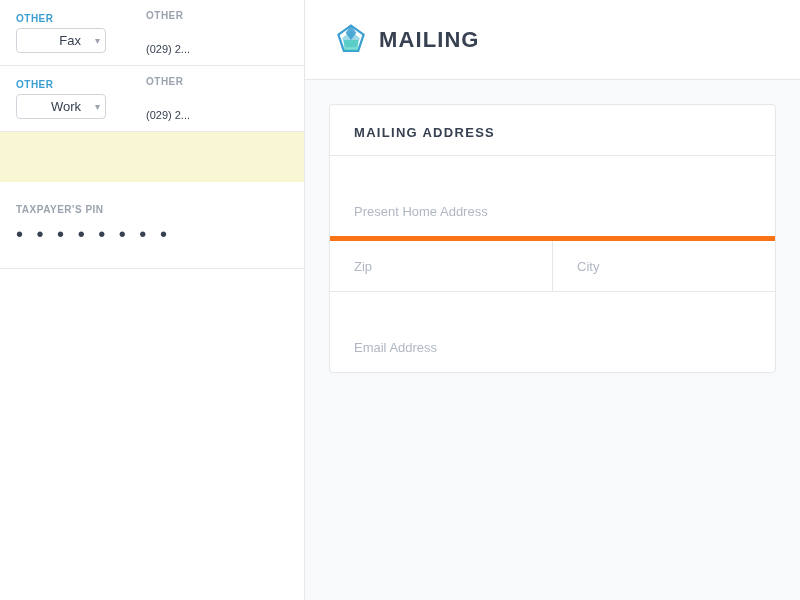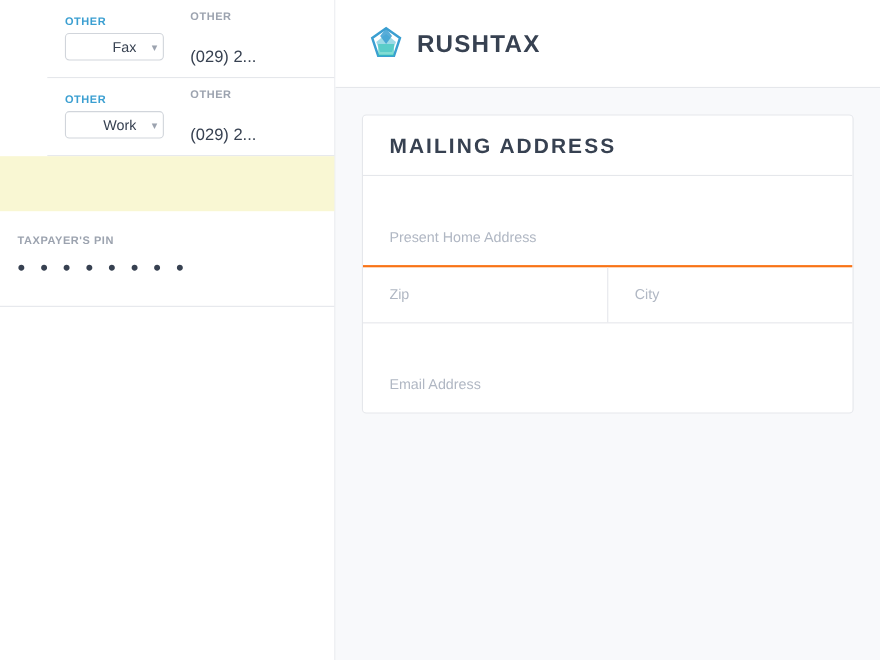--- a/index.html
+++ b/index.html
@@ -20,22 +20,21 @@
       height: 600px;
       background: #ffffff;
       border-right: 1px solid #e5e7eb;
     }
 
     .phone-row {
       border-bottom: 1px solid #e5e7eb;
       padding: 10px 16px;
       display: flex;
       align-items: center;
-      gap: 4px;
-      margin-left: 43px;
+      gap: 20px;
     }
 
     .phone-row .label {
       font-size: 10px;
       color: #3b9fd1;
       font-weight: 600;
       letter-spacing: 0.05em;
       text-transform: uppercase;
       margin-bottom: 4px;
     }
@@ -72,21 +71,21 @@
       position: absolute;
       right: 6px;
       top: 50%;
       transform: translateY(-50%);
       font-size: 10px;
       color: #9ca3af;
       pointer-events: none;
     }
 
     .phone-number {
-      font-size: 15px;
+      font-size: 11px;
       color: #374151;
       padding-top: 18px;
     }
 
     .col-left { min-width: 110px; }
     .col-right { flex: 1; }
 
     .highlighted-row {
       background: #f9f7d3;
       height: 50px;
@@ -157,21 +156,21 @@
       border-radius: 4px;
       border: 1px solid #e5e7eb;
       overflow: hidden;
     }
 
     .form-card-header {
       padding: 18px 24px 14px;
     }
 
     .section-title {
-      font-size: 19px;
+      font-size: 13px;
       font-weight: 700;
       letter-spacing: 0.1em;
       color: #374151;
       text-transform: uppercase;
       margin-top: 15px;
     }
 
     .form-field {
       border-top: 1px solid #e5e7eb;
       padding: 16px 24px;
@@ -185,21 +184,21 @@
       color: #0369a1;
       background: transparent;
       margin-top: 32px;
     }
 
     .form-field input::placeholder {
       color: #b0b7c3;
     }
 
     .form-field-row {
-      border-top: 2px solid #f97316;
+      border-top: 5px solid #f97316;
       display: flex;
     }
 
     .form-field-half {
       flex: 1;
       padding: 16px 24px;
     }
 
     .form-field-half:first-child {
       border-right: 1px solid #e5e7eb;
@@ -272,21 +271,21 @@
 
   <div class="header">
     <div class="logo-wrapper">
 
       <svg class="logo-icon" viewBox="0 0 40 40" fill="none" xmlns="http://www.w3.org/2000/svg">
         <polygon points="20,4 34,14 28,32 12,32 6,14" fill="none" stroke="#3b9fd1" stroke-width="2.5"></polygon>
         <polygon points="20,10 30,18 26,28 14,28 10,18" fill="#3ab5d0" opacity="0.5"></polygon>
         <polygon points="20,4 26,12 20,20 14,12" fill="#3b9fd1" opacity="0.85"></polygon>
         <polygon points="20,20 28,20 28,32 12,32 12,20" fill="#2ec4b6" opacity="0.6"></polygon>
       </svg>
-      <span class="logo-text">RUSHTAX</span>
+      <span class="logo-text">MAILING</span>
     </div>
   </div>
 
   <div class="form-card">
     <div class="form-card-header">
       <span class="section-title">MAILING ADDRESS</span>
     </div>
 
     <div class="form-field">
       <input type="text" placeholder="Present Home Address" style="">

